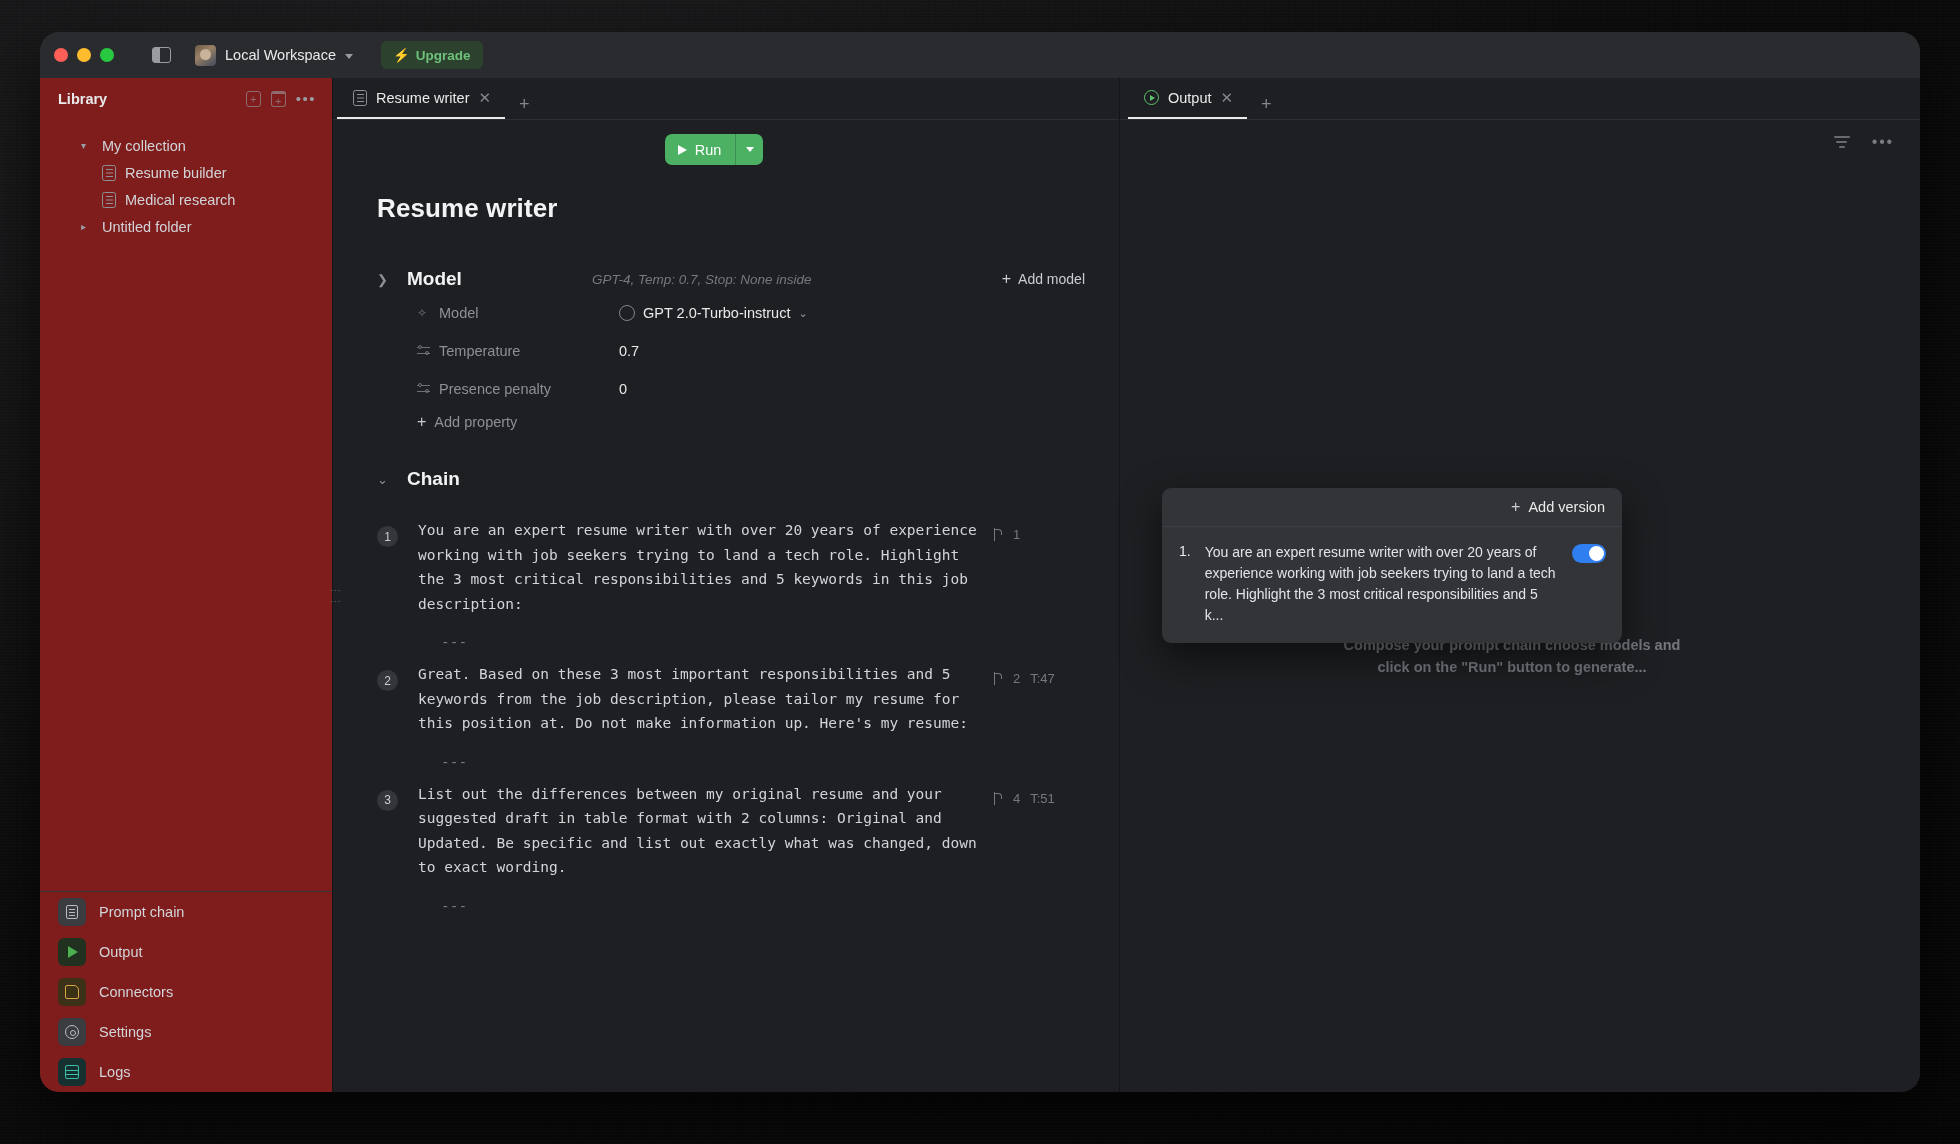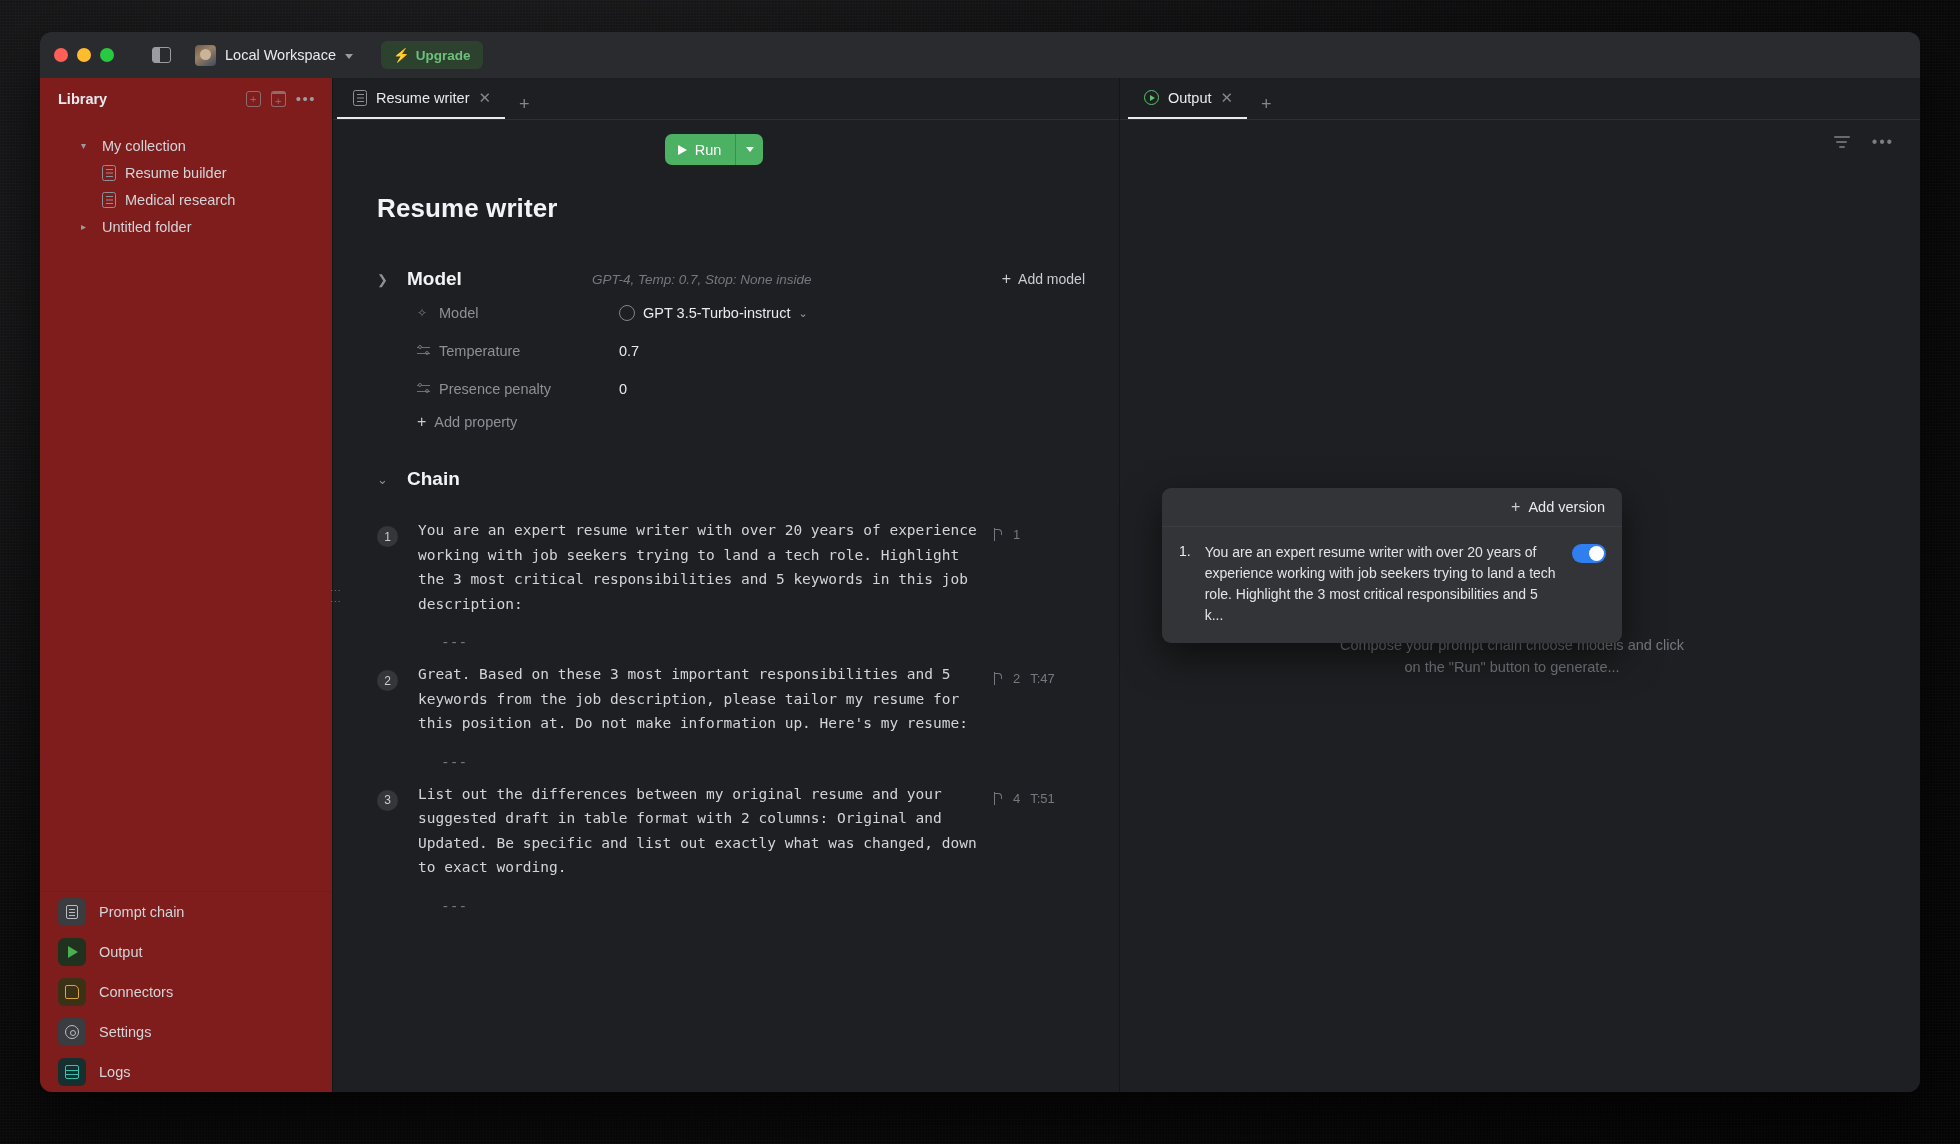--- a/index.html
+++ b/index.html
@@ -21,21 +21,21 @@
       repeating-linear-gradient(0deg, rgba(255,255,255,.018) 0 1px, transparent 1px 3px),
       repeating-linear-gradient(90deg, rgba(255,255,255,.015) 0 1px, transparent 1px 3px);
     opacity: .9;
   }
 
   .window {
     position: absolute;
     left: 40px; top: 32px;
     width: 1880px; height: 1060px;
     background: #1e1f22;
-    border-radius: 12px;
+    border-radius: 19px;
     overflow: hidden;
     box-shadow: 0 28px 70px rgba(0,0,0,.75);
     display: flex; flex-direction: column;
   }
 
   
   .titlebar {
     height: 46px; flex: none;
     background: #2a2b2e;
     display: flex; align-items: center;
@@ -363,21 +363,21 @@
   .filter-ic i {
     position: absolute; left: 0; height: 2px; background: #9a9ca1; border-radius: 1px;
   }
   .filter-ic i:nth-child(1){ top:0; width:16px; }
   .filter-ic i:nth-child(2){ top:5px; width:11px; left:2.5px; }
   .filter-ic i:nth-child(3){ top:10px; width:6px; left:5px; }
   .r-dots { color: #9a9ca1; font-size: 16px; letter-spacing: 1.8px; line-height: 8px; opacity:.75; }
 
   .empty-state {
     position: absolute; left: 0; right: 16px; top: 500px;
-    display: flex; flex-direction: column; align-items: center; gap: 26px;
+    display: flex; flex-direction: column; align-items: center; gap: 26px; font-weight: bold;
   }
   .sparkles { color: #5c5f65; font-size: 30px; line-height: 1; }
   .empty-txt {
     color: #75787e; font-size: 14.5px; line-height: 22px;
     text-align: center; max-width: 350px;
   }
 
   
   .popover {
     position: absolute; left: 42px; top: 410px;
@@ -536,21 +536,21 @@
               <span class="plus">+</span>
               <span>Add model</span>
             </span>
           </div>
 
           <div class="prop-row">
             <span class="prop-ic sparkle-s">✧</span>
             <span class="prop-label">Model</span>
             <span class="prop-val">
               <span class="oai-ic"></span>
-              <span>GPT 3.5-Turbo-instruct</span>
+              <span>GPT 2.0-Turbo-instruct</span>
               <span class="prop-chev">⌄</span>
             </span>
           </div>
 
           <div class="prop-row">
             <span class="prop-ic">
               <span class="slider-ic"><i class="knob a"></i><i class="knob b"></i></span>
             </span>
             <span class="prop-label">Temperature</span>
             <span class="prop-val">0.7</span>

